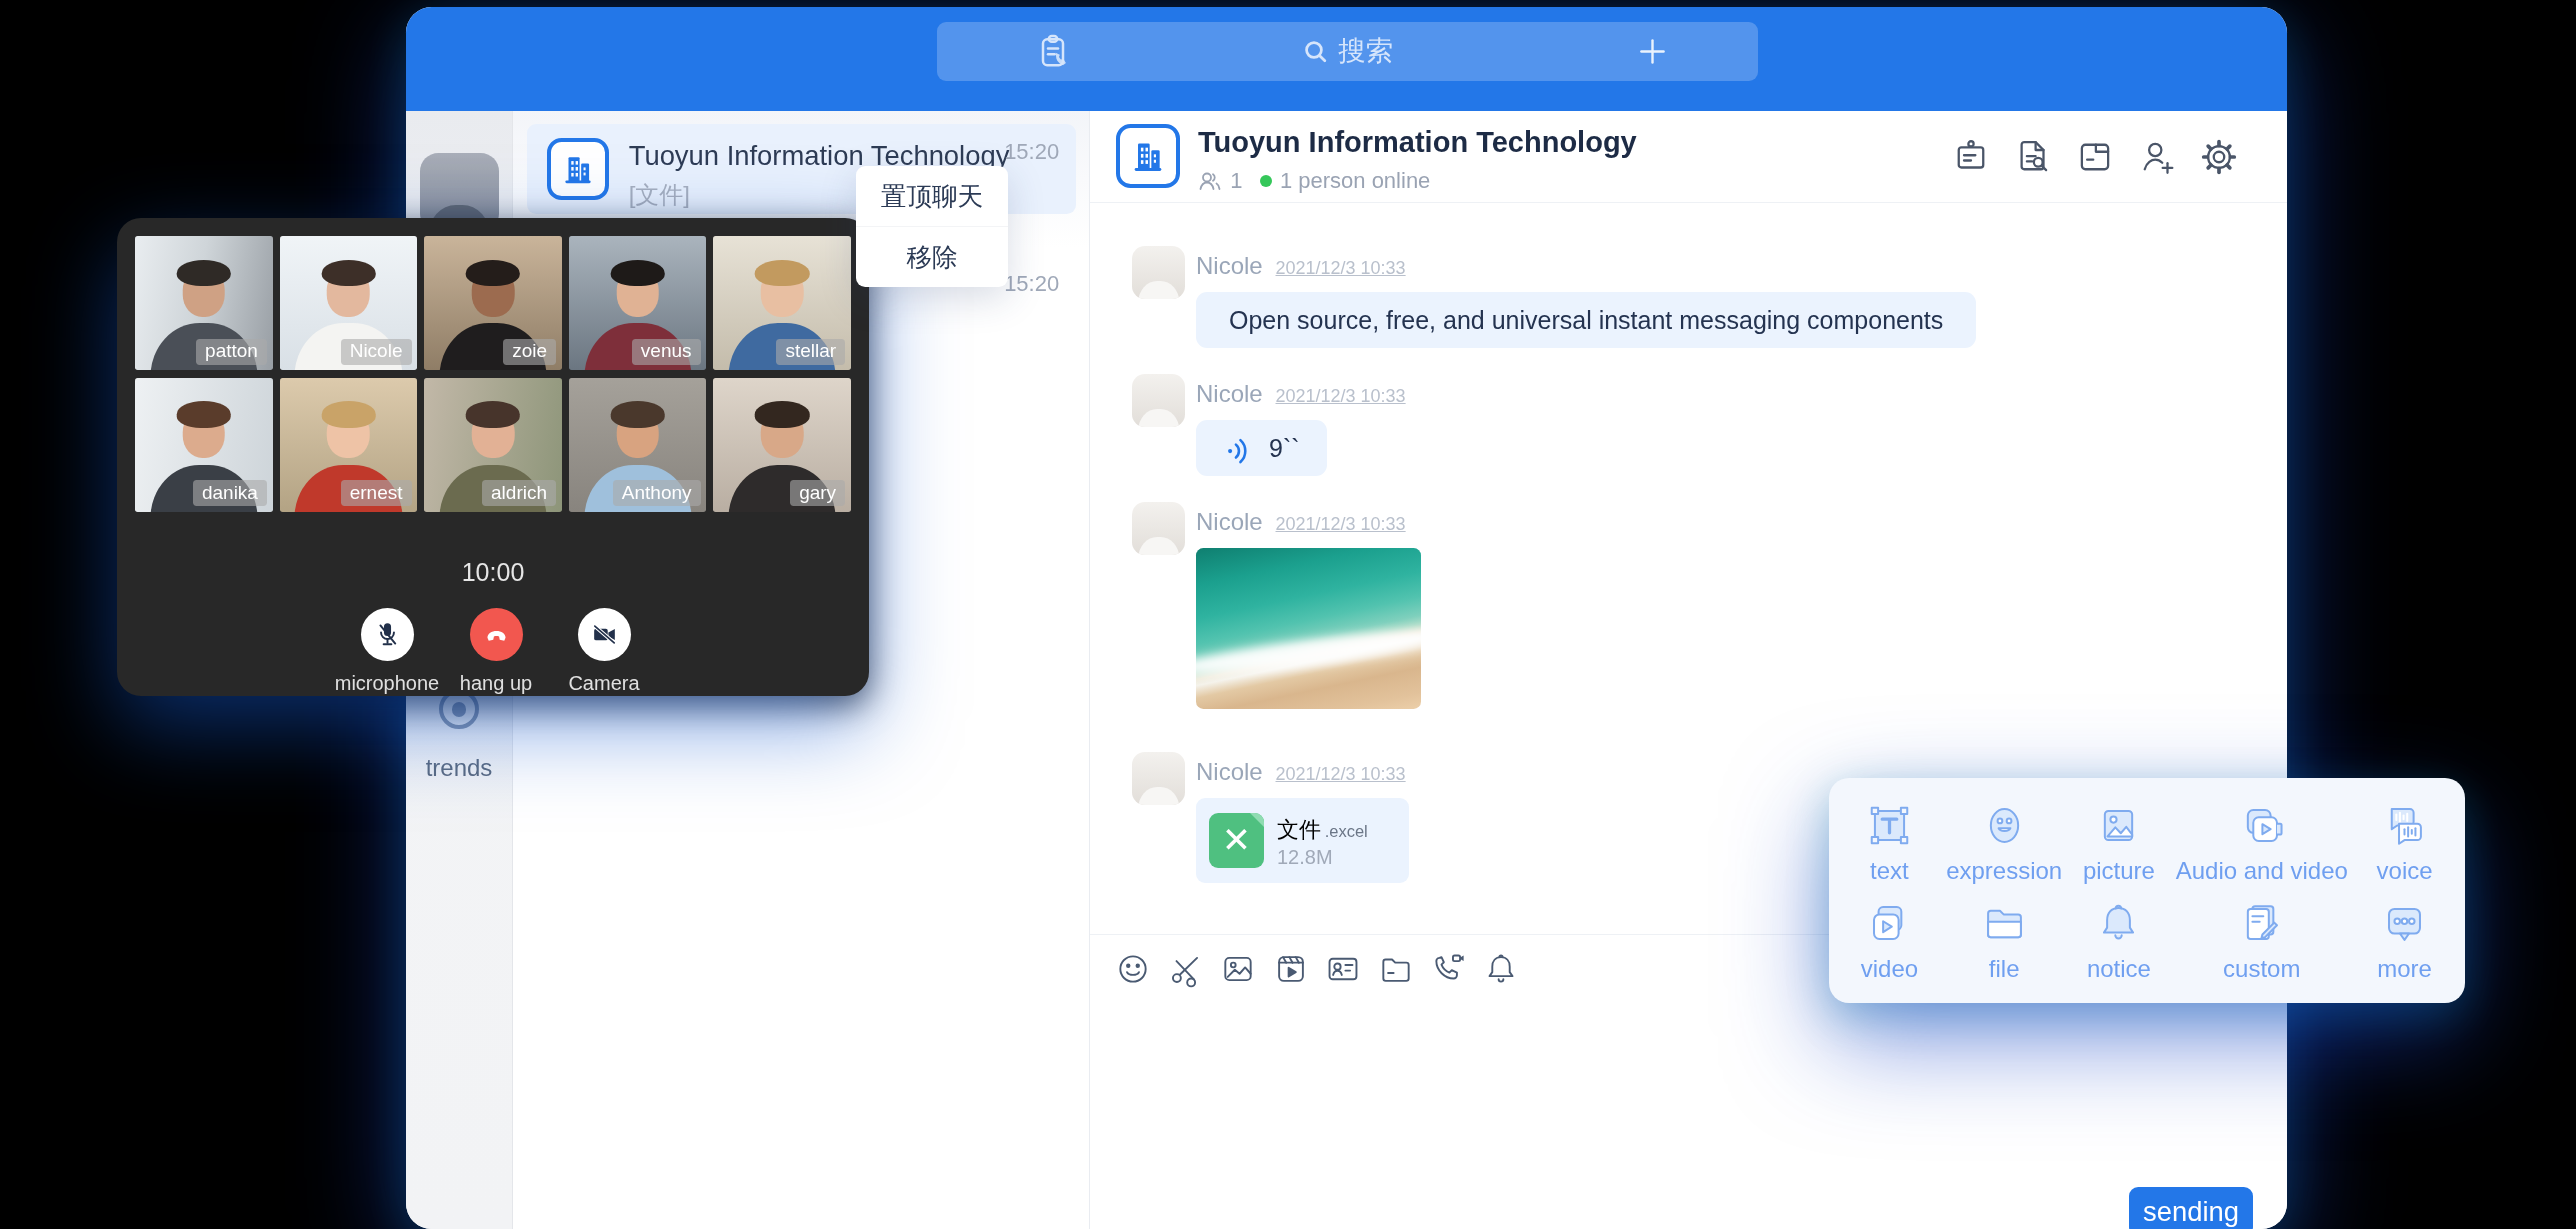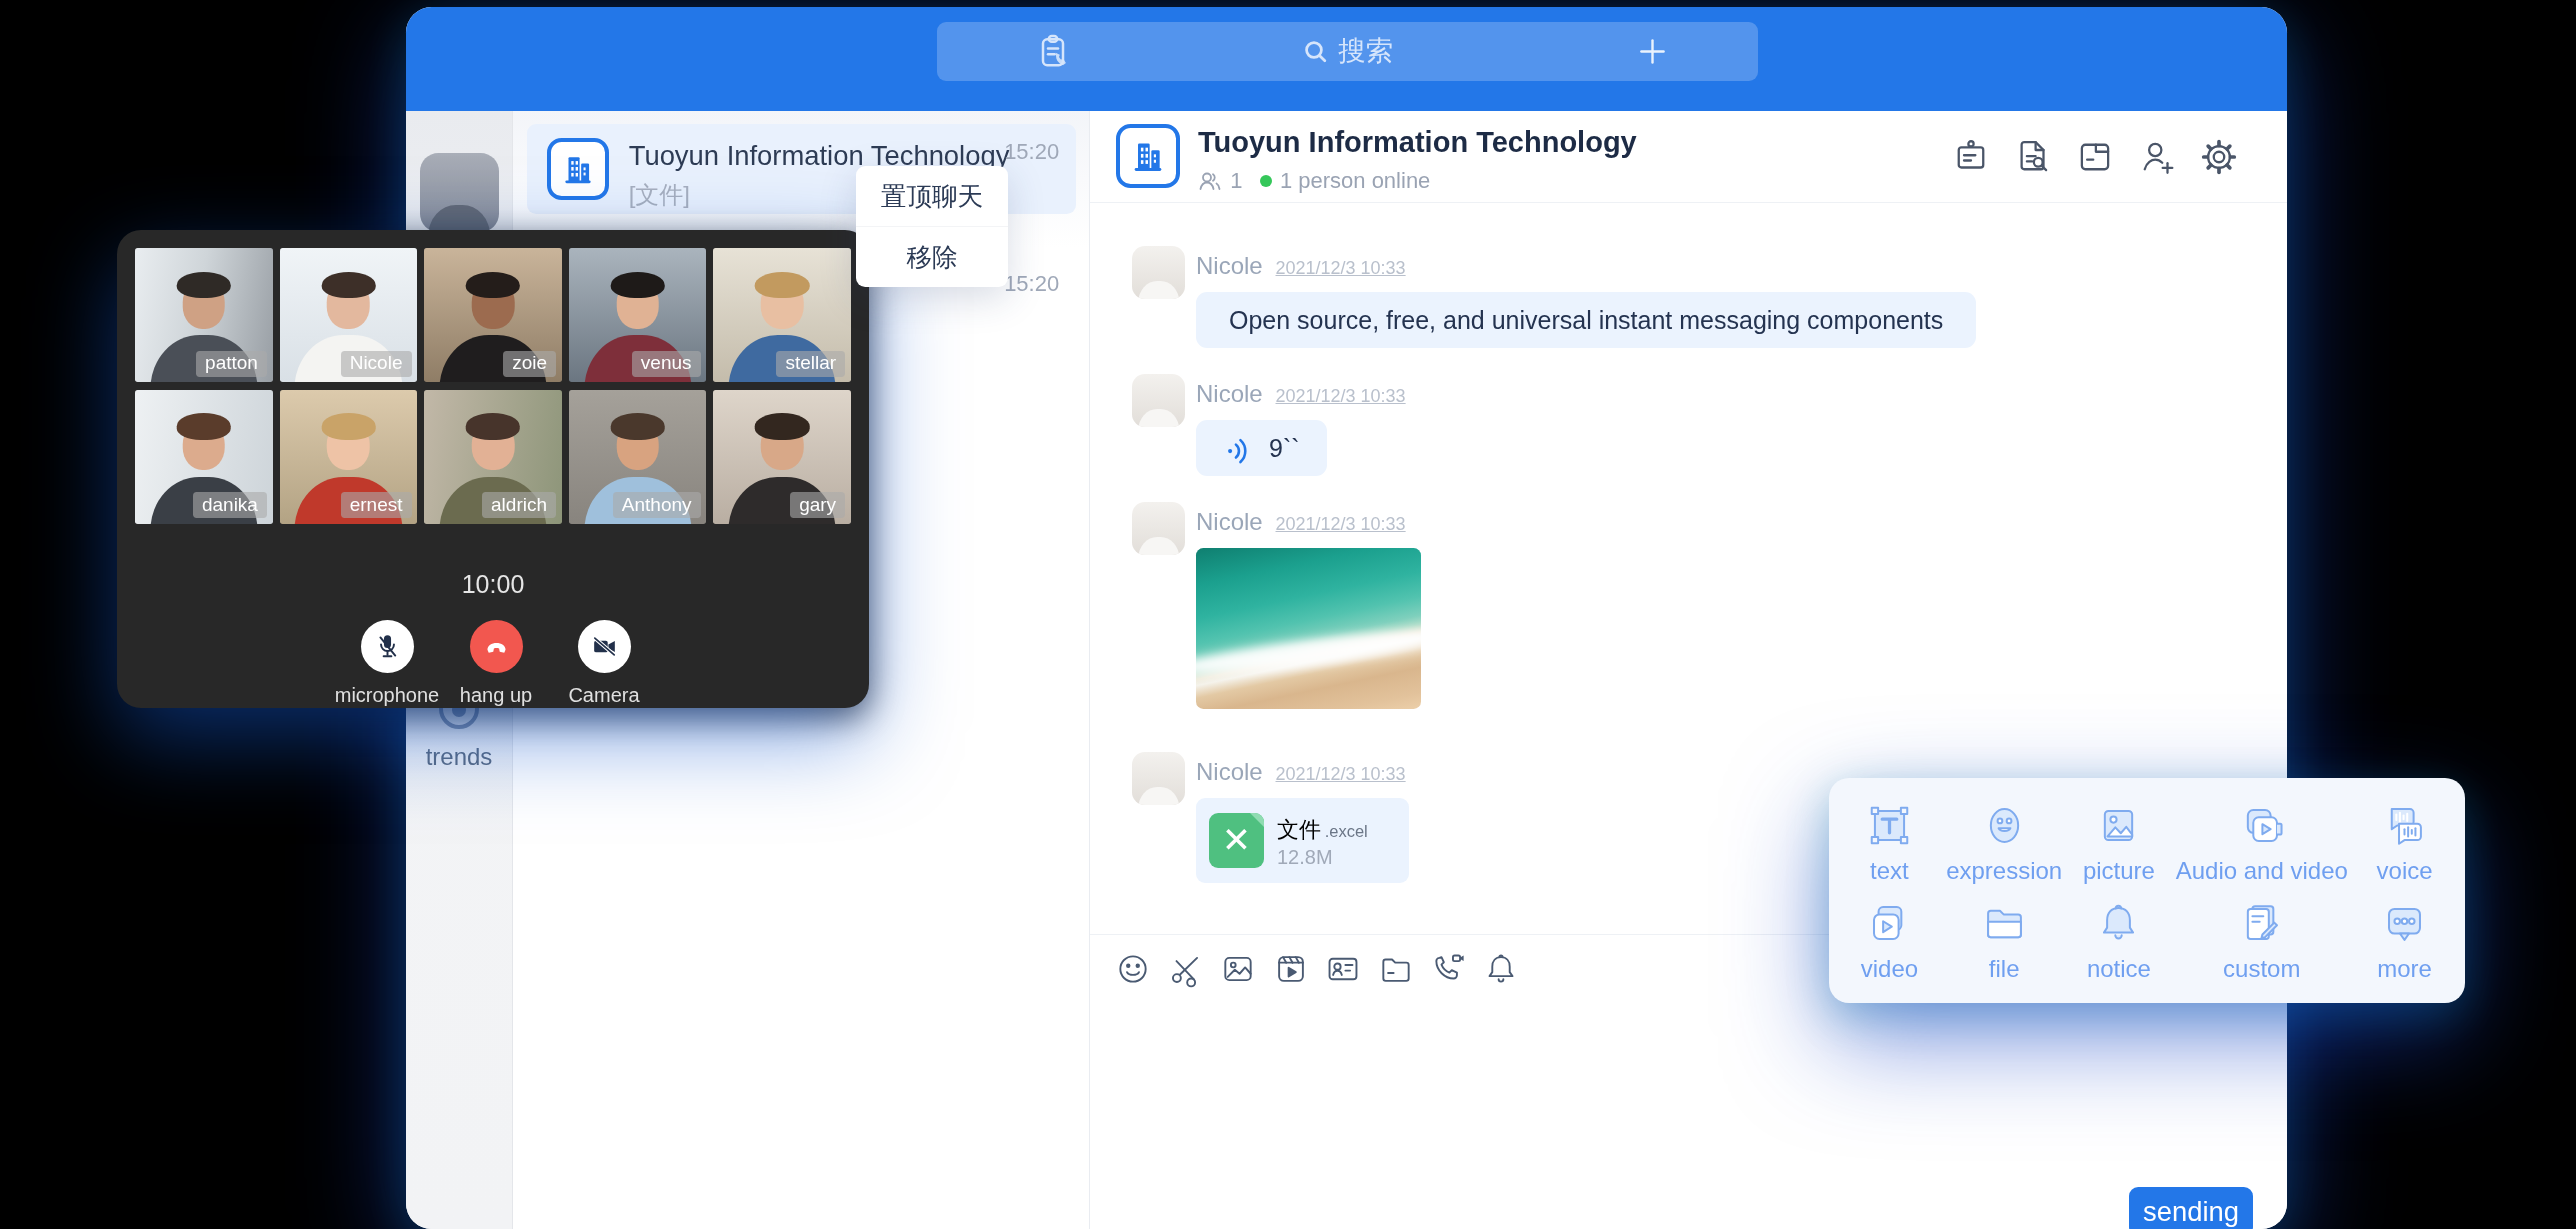--- a/index.html
+++ b/index.html
@@ -28,21 +28,21 @@
     color:#d6e5fb;font-size:27.4px;
   }
   .pill-plus{position:absolute;right:87px;top:11px;width:37px;height:37px;}
   .content{flex:1;display:flex;min-height:0;}
 
   
   .sidebar{width:106px;flex:none;position:relative;
     background:linear-gradient(180deg,#e9ebef 0%,#f3f4f6 35%,#f2f3f5 100%);
     border-right:0.9px solid #e4e6ea;}
   .user-avatar{position:absolute;left:13.7px;top:42px;width:79px;height:79px;border-radius:18.3px;overflow:hidden;}
-  .trends{position:absolute;left:0;width:100%;top:578px;display:flex;flex-direction:column;align-items:center;gap:14px;
+  .trends{position:absolute;left:0;width:100%;top:578px;display:flex;flex-direction:column;align-items:center;gap:25px;
     color:#5c6b80;font-size:24px;}
   .trends-ring{width:40px;height:40px;border-radius:50%;border:4.6px solid #8b99af;position:relative;box-sizing:border-box;}
   .trends-ring::after{content:"";position:absolute;left:50%;top:50%;width:14.6px;height:14.6px;margin:-7.3px 0 0 -7.3px;border-radius:50%;background:#8b99af;}
 
   
   .chat-list{width:576px;flex:none;position:relative;
     background:linear-gradient(180deg,#f3f5f9 0px,#ffffff 137px);
     border-right:0.9px solid #e9ecf1;}
   .chat-item{position:absolute;left:13.7px;width:549px;height:90px;border-radius:9.1px;}
   .chat-item.active{top:12.8px;background:#e9f1fd;}
@@ -101,21 +101,21 @@
   .figure .face{position:absolute;left:50%;top:24%;transform:translateX(-50%);width:31%;height:36%;
     border-radius:46%;background:var(--skin,#e0b49c);}
   .figure .face::before{content:"";position:absolute;left:-14%;right:-14%;top:-18%;height:55%;
     border-radius:50% 50% 44% 44%;background:var(--hair,#33281f);}
   .figure::after{content:"";position:absolute;left:50%;bottom:-5%;transform:translateX(-50%);
     width:78%;height:40%;border-radius:46% 46% 0 0/100% 100% 0 0;background:var(--top,#555);}
 
   
   .call-overlay{position:absolute;left:117px;top:218px;width:752px;height:478px;z-index:20;
     background:#282828;border-radius:24px;box-sizing:border-box;padding:18.3px;
-    box-shadow:0 31px 87px rgba(20,90,210,.5),0 9.1px 32px rgba(0,0,0,.65);margin-top:12px;}
+    box-shadow:0 31px 87px rgba(20,90,210,.5),0 9.1px 32px rgba(0,0,0,.65);}
   .tile-grid{display:grid;grid-template-columns:repeat(5,1fr);grid-auto-rows:134px;gap:7.3px;}
   .tile{position:relative;border-radius:2.7px;overflow:hidden;}
   .tile .badge{position:absolute;right:5.5px;bottom:5.5px;z-index:3;background:rgba(170,170,170,.6);
     color:#fff;font-size:19px;padding:2.7px 9.1px;border-radius:3.7px;line-height:1.1;}
   .call-timer{position:absolute;left:0;right:0;top:340px;text-align:center;color:#e6e6e6;font-size:25px;}
   .ctrl{position:absolute;top:390px;width:146px;display:flex;flex-direction:column;align-items:center;gap:11px;}
   .ctrl-circle{width:53px;height:53px;border-radius:50%;background:#fff;display:flex;align-items:center;justify-content:center;}
   .ctrl-circle.red{background:#f2574f;}
   .ctrl-label{color:#e0e0e0;font-size:20px;white-space:nowrap;}
   .ctrl svg{width:31px;height:31px;}

